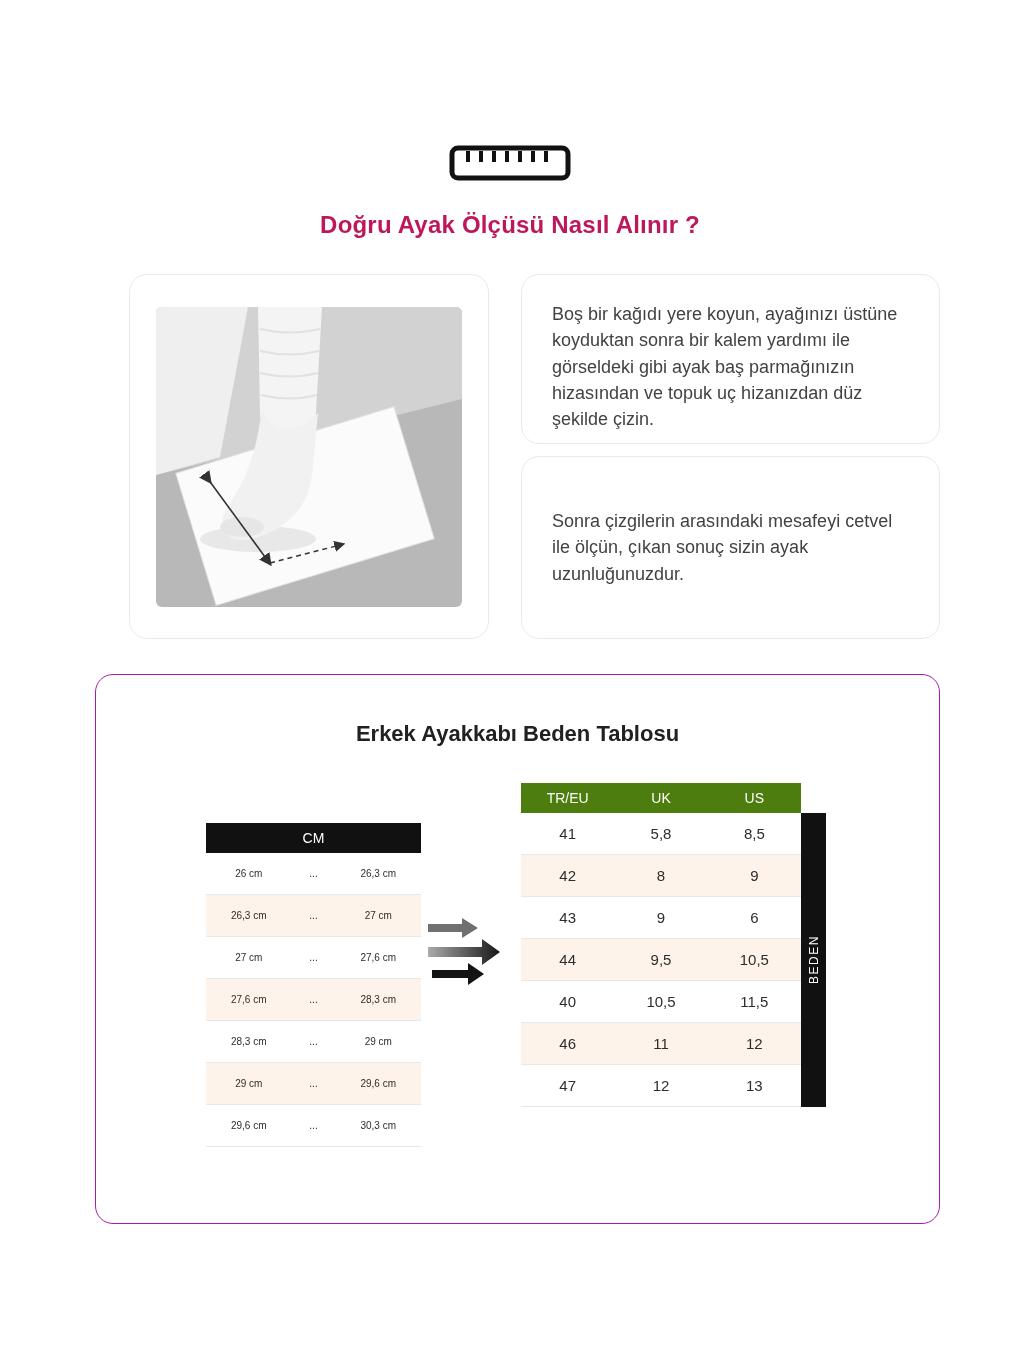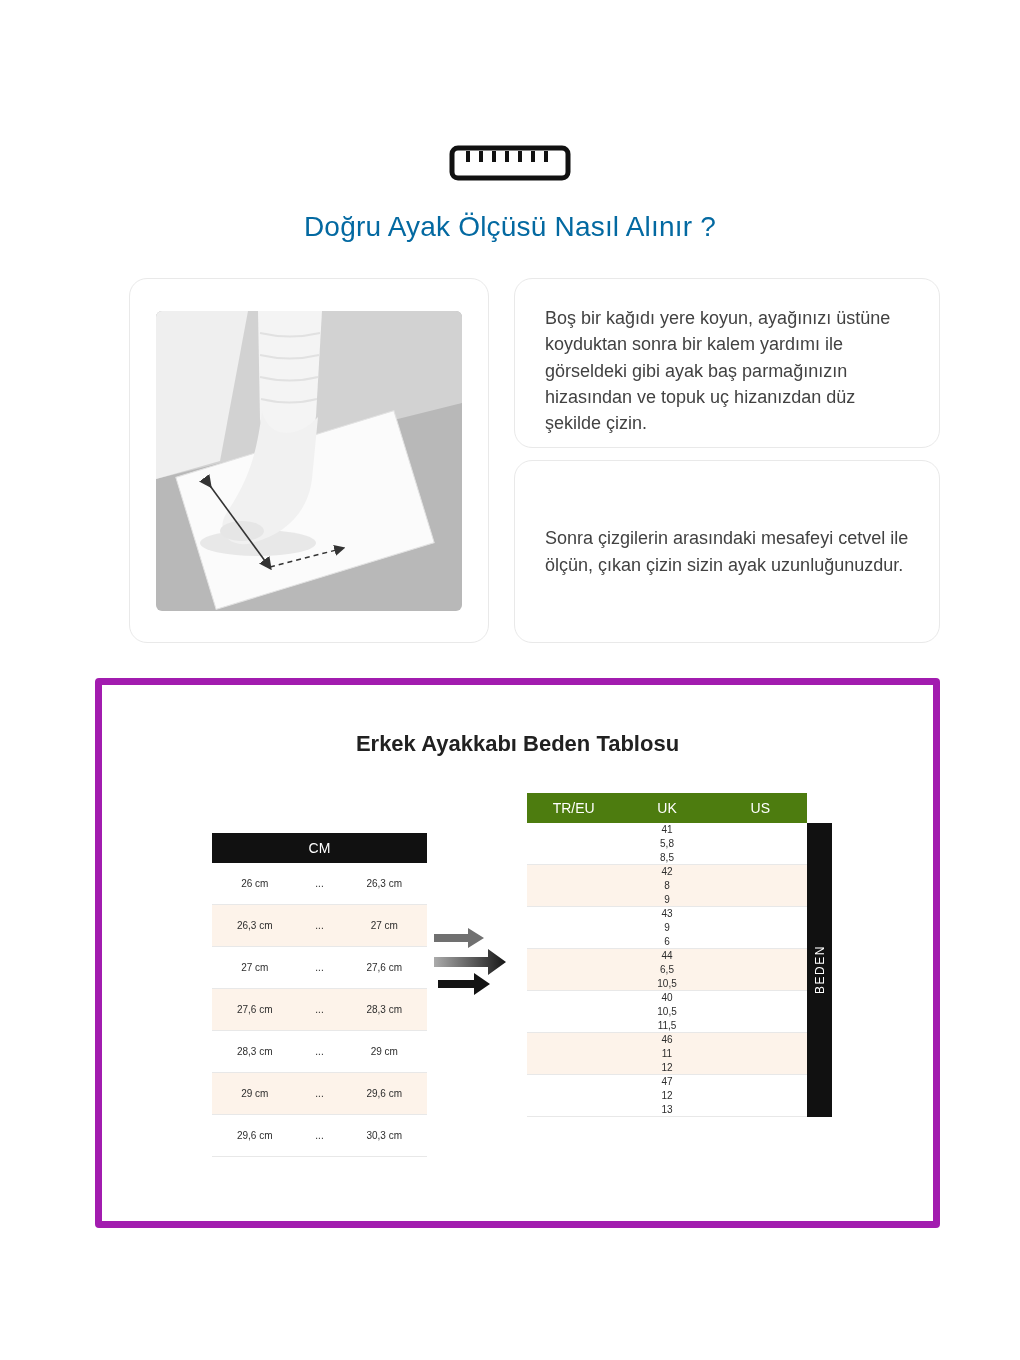--- a/index.html
+++ b/index.html
@@ -7,28 +7,28 @@
     width: 1020px; height: 1360px;
     background: #ffffff;
     font-family: "Liberation Sans", sans-serif;
     color: #3a3a3a;
     position: relative;
   }
   .top { text-align: center; }
   .ruler-wrap { padding-top: 145px; display: flex; justify-content: center; }
   h1.page-title {
     margin-top: 30px;
-    font-size: 28px;
-    font-weight: 400;
-    color: #0369a1;
+    font-size: 24px;
+    font-weight: 700;
+    color: #be185d;
     letter-spacing: .2px;
   }
   .row1 {
     display: flex;
-    gap: 25px;
+    gap: 32px;
     margin: 35px 80px 0 95px;
     padding-left: 34px;
   }
   .photo-card {
     width: 360px; height: 365px;
     border: 1px solid #e9e9e9;
     border-radius: 18px;
     display: flex; align-items: center; justify-content: center;
     flex-shrink: 0;
   }
@@ -40,22 +40,22 @@
     padding: 26px 30px;
     font-size: 18px;
     line-height: 1.46;
     color: #424242;
   }
   .step-card.one { height: 170px; }
   .step-card.two { height: 183px; display: flex; align-items: center; }
   .size-card {
     margin: 35px 80px 0 95px;
     width: 845px; height: 550px;
-    border: 7px solid #a21caf;
-    border-radius: 4px;
+    border: 1px solid #a21caf;
+    border-radius: 18px;
   }
   .size-title {
     text-align: center;
     margin-top: 46px;
     font-size: 22px;
     font-weight: 700;
     color: #212121;
   }
   .tables {
     display: flex;
@@ -87,24 +87,24 @@
     grid-template-columns: 1fr 44px 1fr;
     align-items: center;
     text-align: center;
     font-size: 10px;
     color: #2d2d2d;
     border-bottom: 1px solid #e8e8e8;
   }
   .srow {
     height: 42px;
     display: grid;
-    grid-template-columns: 1fr;
+    grid-template-columns: 1fr 1fr 1fr;
     align-items: center;
     text-align: center;
-    font-size: 10px;
+    font-size: 15px;
     color: #2d2d2d;
     border-bottom: 1px solid #e8e8e8;
   }
   .alt { background: #fdf3ea; }
   .sep { color: #2d2d2d; }
   .arrow-zone {
     width: 100px;
     display: flex; justify-content: center;
     margin-top: 133px;
   }
@@ -165,21 +165,21 @@
       <ellipse cx="86" cy="220" rx="22" ry="10" fill="#e6e6e6"></ellipse>
       <line x1="52" y1="172" x2="112" y2="254" stroke="#333" stroke-width="1.6" marker-start="url(#ah)" marker-end="url(#ah)"></line>
       <line x1="114" y1="256" x2="184" y2="238" stroke="#333" stroke-width="1.4" stroke-dasharray="5 4" marker-end="url(#ah)"></line>
     </svg>
   </div>
   <div class="steps-col">
     <div class="step-card one">
       <span>Boş bir kağıdı yere koyun, ayağınızı üstüne koyduktan sonra bir kalem yardımı ile görseldeki gibi ayak baş parmağınızın hizasından ve topuk uç hizanızdan düz şekilde çizin.</span>
     </div>
     <div class="step-card two">
-      <span>Sonra çizgilerin arasındaki mesafeyi cetvel ile ölçün, çıkan çizin sizin ayak uzunluğunuzdur.</span>
+      <span>Sonra çizgilerin arasındaki mesafeyi cetvel ile ölçün, çıkan sonuç sizin ayak uzunluğunuzdur.</span>
     </div>
   </div>
 </div>
 
 <div class="size-card">
   <div class="size-title">Erkek Ayakkabı Beden Tablosu</div>
 
   <div class="tables">
 
     <div class="cm-table">
@@ -254,21 +254,21 @@
           <span>8</span>
           <span>9</span>
         </div>
         <div class="srow">
           <span>43</span>
           <span>9</span>
           <span>6</span>
         </div>
         <div class="srow alt">
           <span>44</span>
-          <span>6,5</span>
+          <span>9,5</span>
           <span>10,5</span>
         </div>
         <div class="srow">
           <span>40</span>
           <span>10,5</span>
           <span>11,5</span>
         </div>
         <div class="srow alt">
           <span>46</span>
           <span>11</span>

